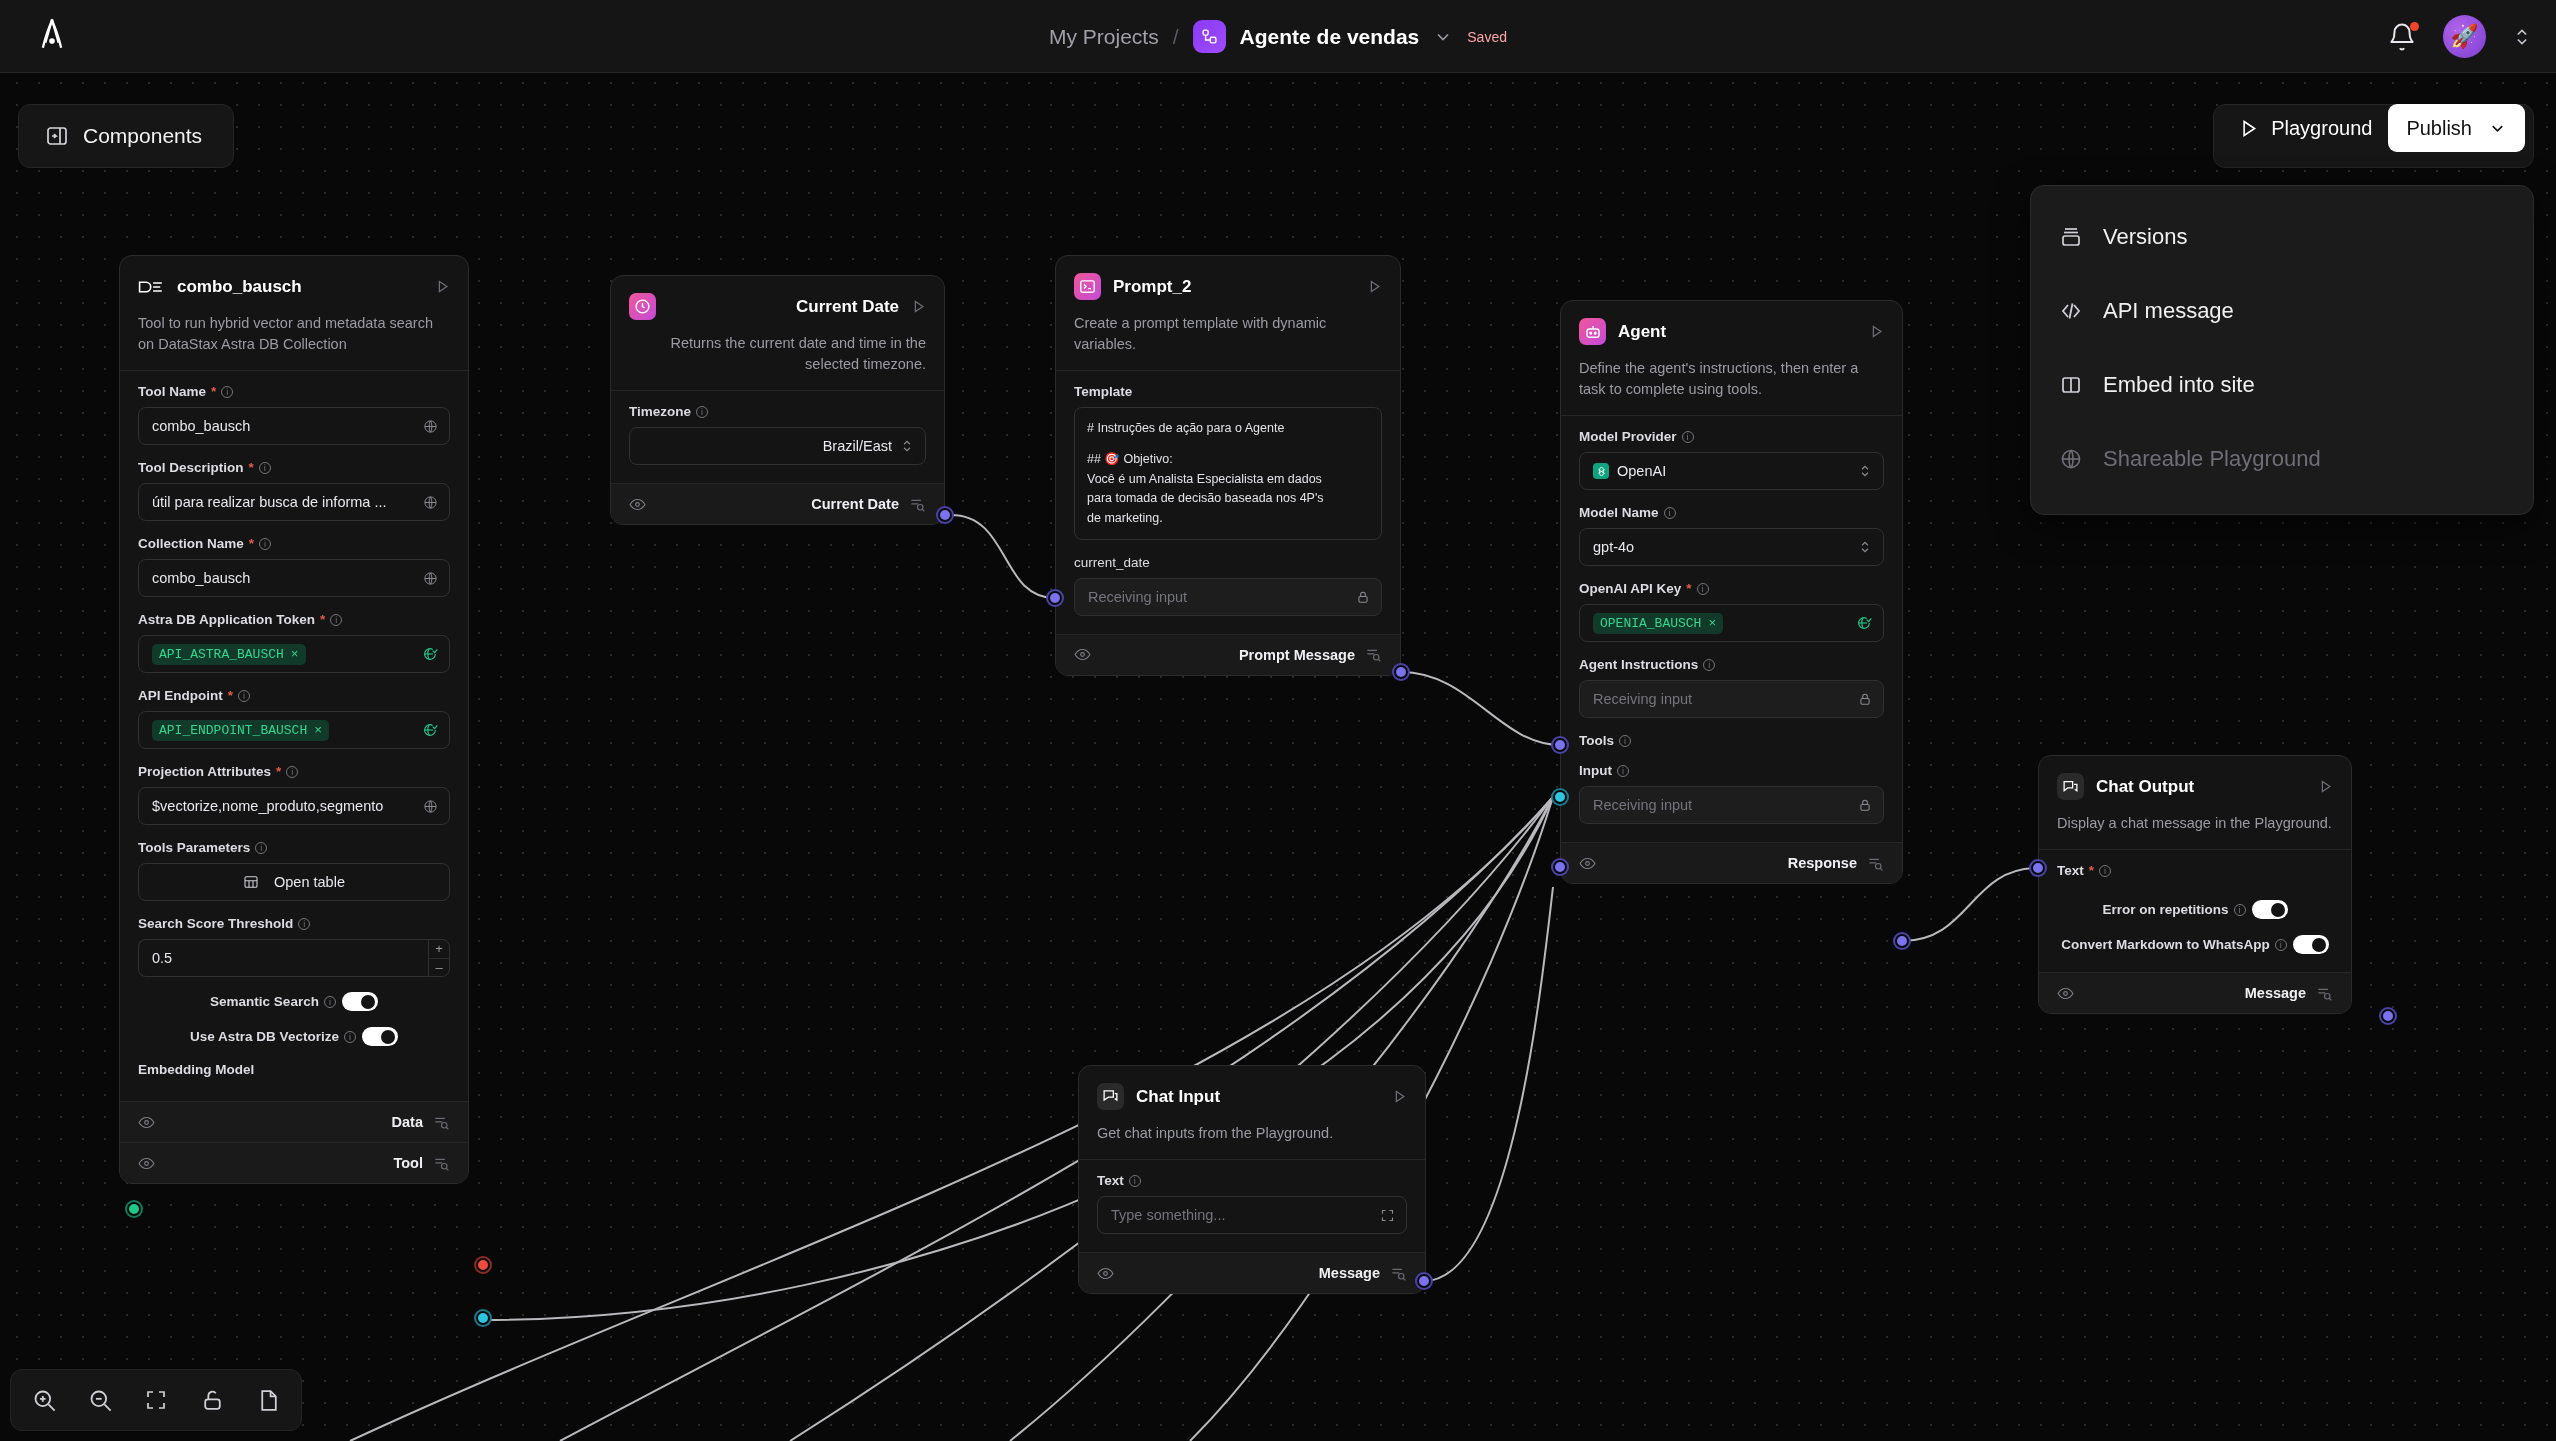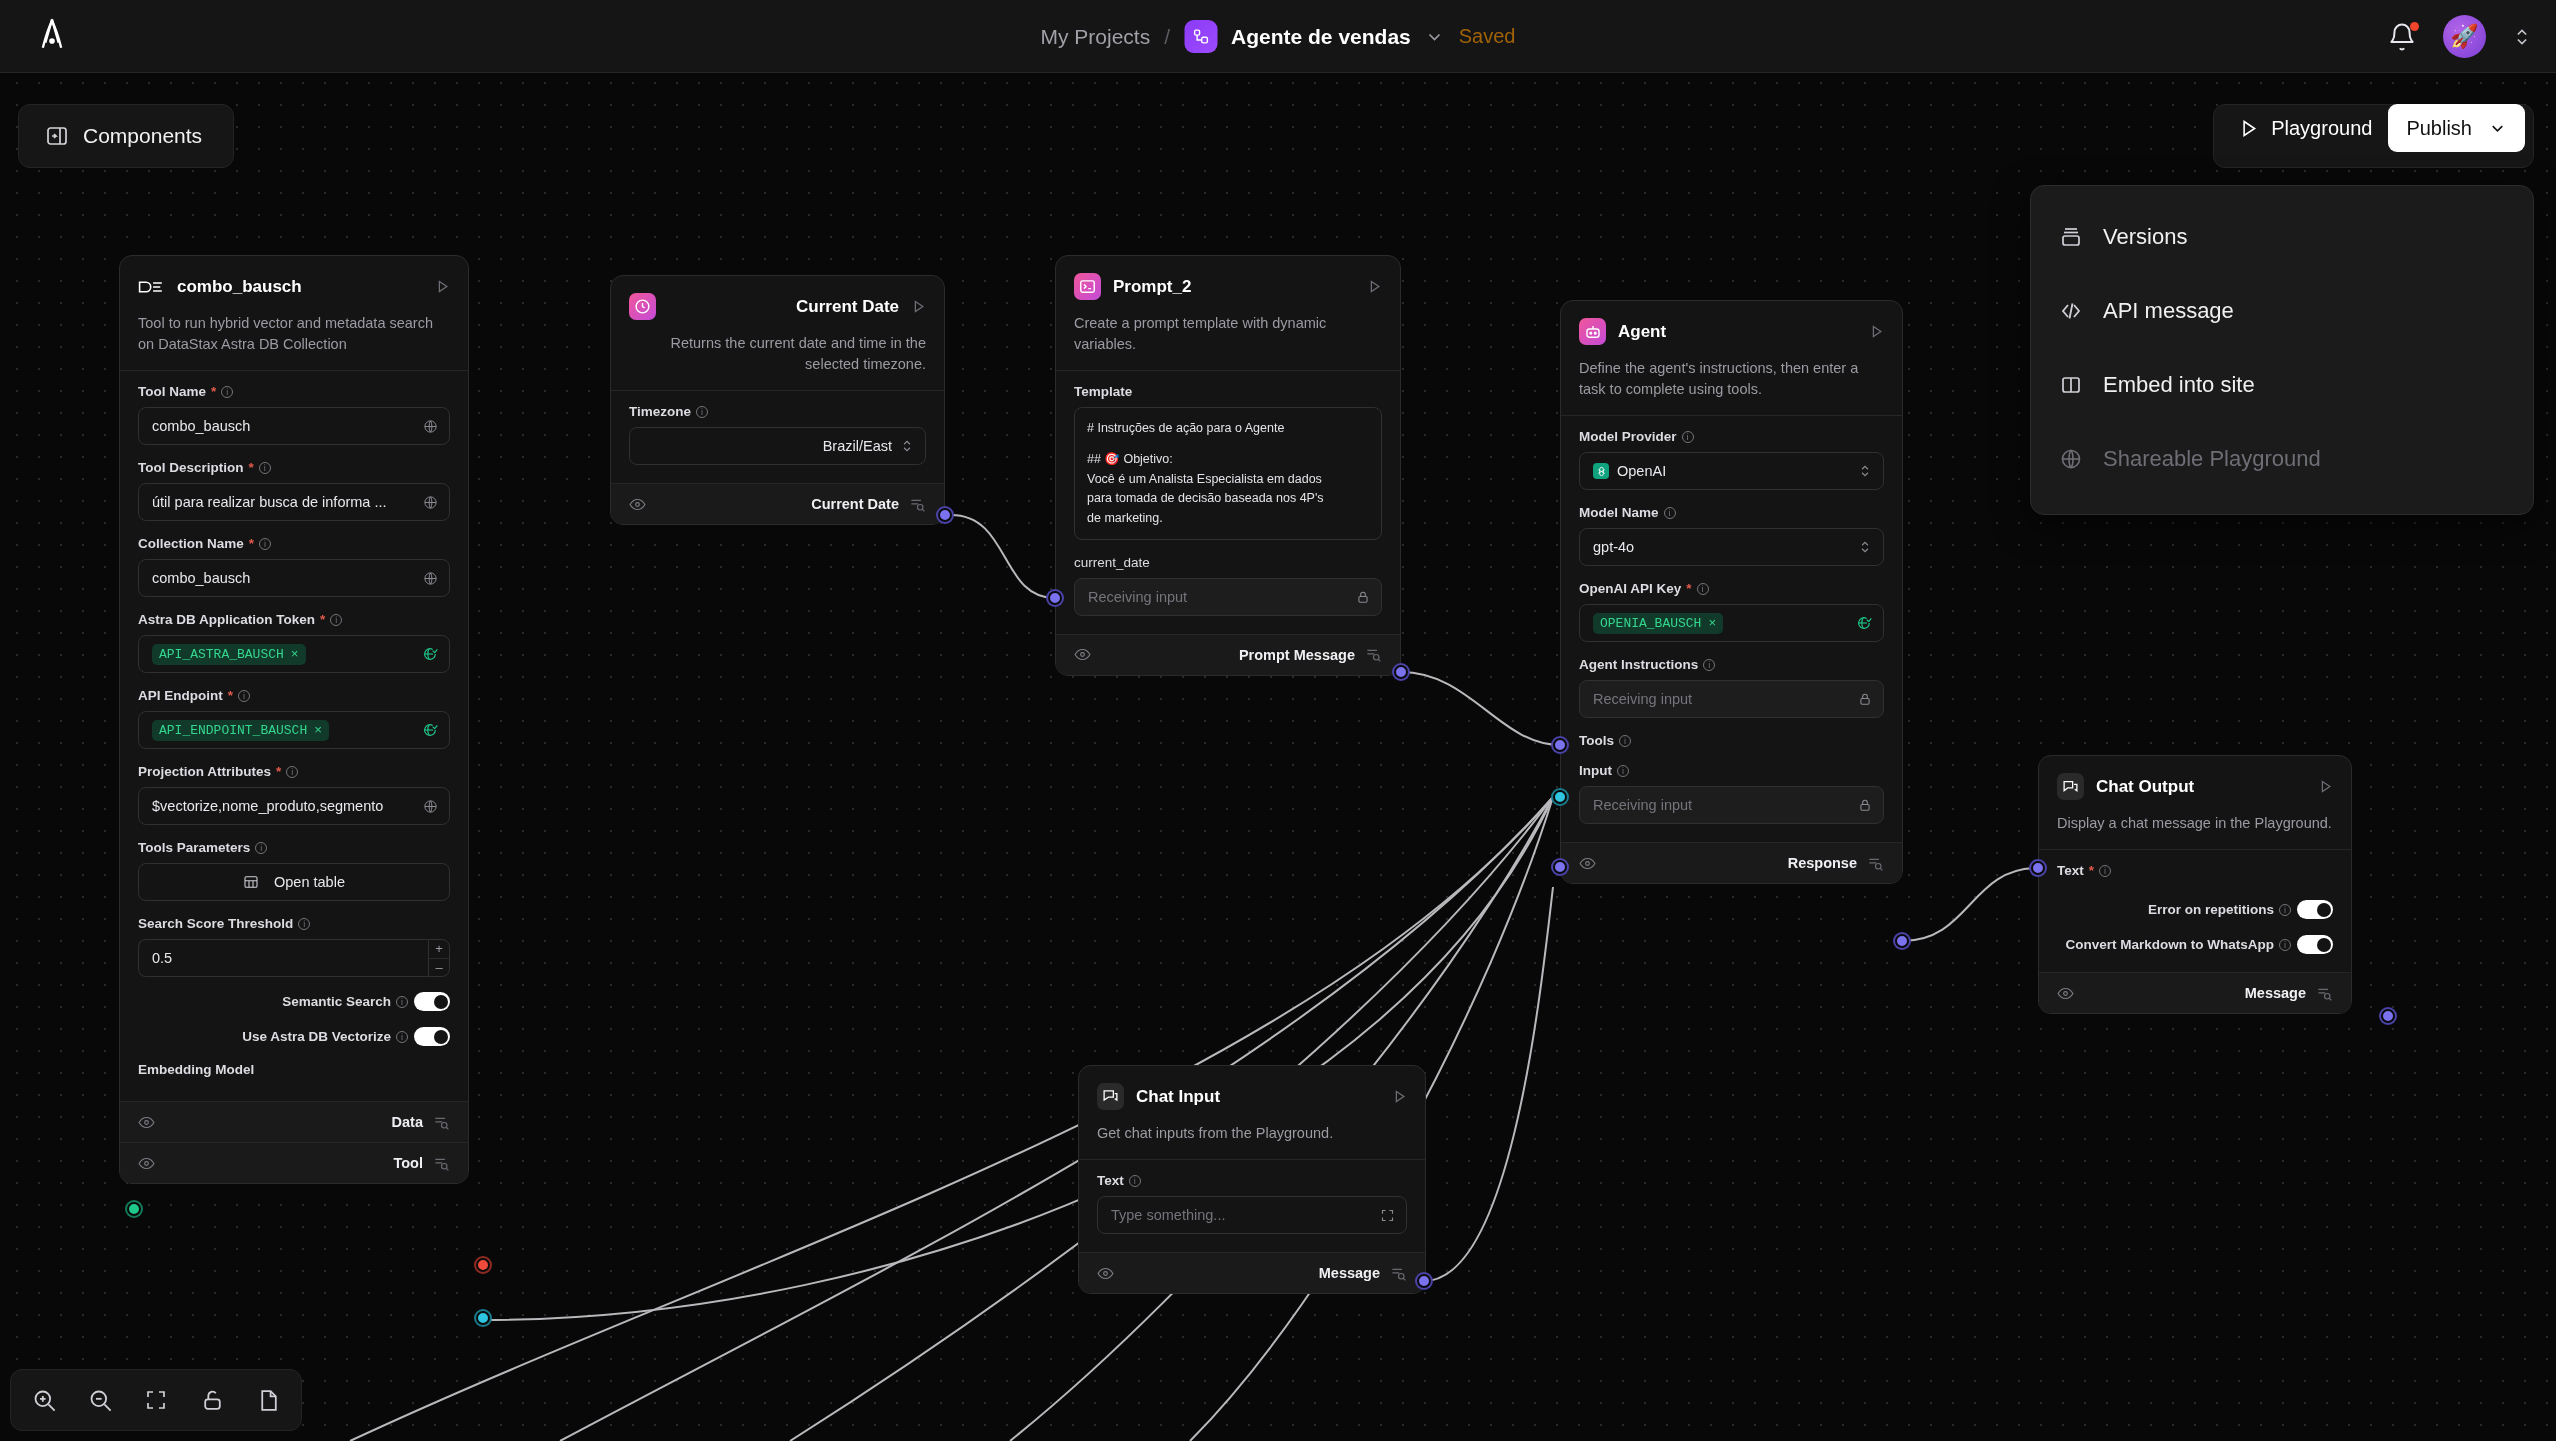--- a/index.html
+++ b/index.html
@@ -39,21 +39,21 @@
   }
   .crumb-projects { color: #a0a0a8; font-size: 21px; }
   .crumb-sep { color: #5c5c64; font-size: 21px; }
   .proj-icon {
     width: 33px; height: 33px; border-radius: 9px;
     background: linear-gradient(135deg,#8b3bf5,#9d4bff);
     display: flex; align-items: center; justify-content: center;
   }
   .crumb-title { color: #fff; font-size: 21px; font-weight: bold; }
   .chev-title { color: #9a9aa2; }
-  .saved { color: #a16207; font-size: 20px; }
+  .saved { color: #fca5a5; font-size: 14px; }
   .tr-tools {
     position: absolute; right: 24px; top: 0; height: 73px;
     display: flex; align-items: center; gap: 26px;
   }
   .bell-wrap { position: relative; width: 30px; height: 30px; }
   .bell-dot {
     position: absolute; right: -2px; top: 0px; width: 9px; height: 9px;
     border-radius: 50%; background: #f0452a;
   }
   .avatar {
@@ -167,21 +167,21 @@
     width: 22px; border: 1px solid #303030; border-left: 1px solid #303030;
     border-top-right-radius:8px; border-bottom-right-radius:8px;
     display:flex; flex-direction:column;
   }
   .stepper .sbtns div {
     flex:1; display:flex; align-items:center; justify-content:center;
     color:#9a9aa2; font-size: 13px;
   }
   .stepper .sbtns div:first-child { border-bottom: 1px solid #2a2a2a; }
   .tgl-row {
-    display:flex; align-items:center; justify-content:flex-end;
+    display:flex; align-items:center; justify-content:center;
     margin-bottom: 16px;
     gap: 6px;
   }
   .tgl-row .fld-lbl { margin-bottom: 0; }
   .toggle-on {
     width: 36px; height: 19px; border-radius: 10px; background: #ffffff;
     position: relative; flex: 0 0 auto;
   }
   .toggle-on::after {
     content:''; position:absolute; right:2.5px; top:2.5px;

